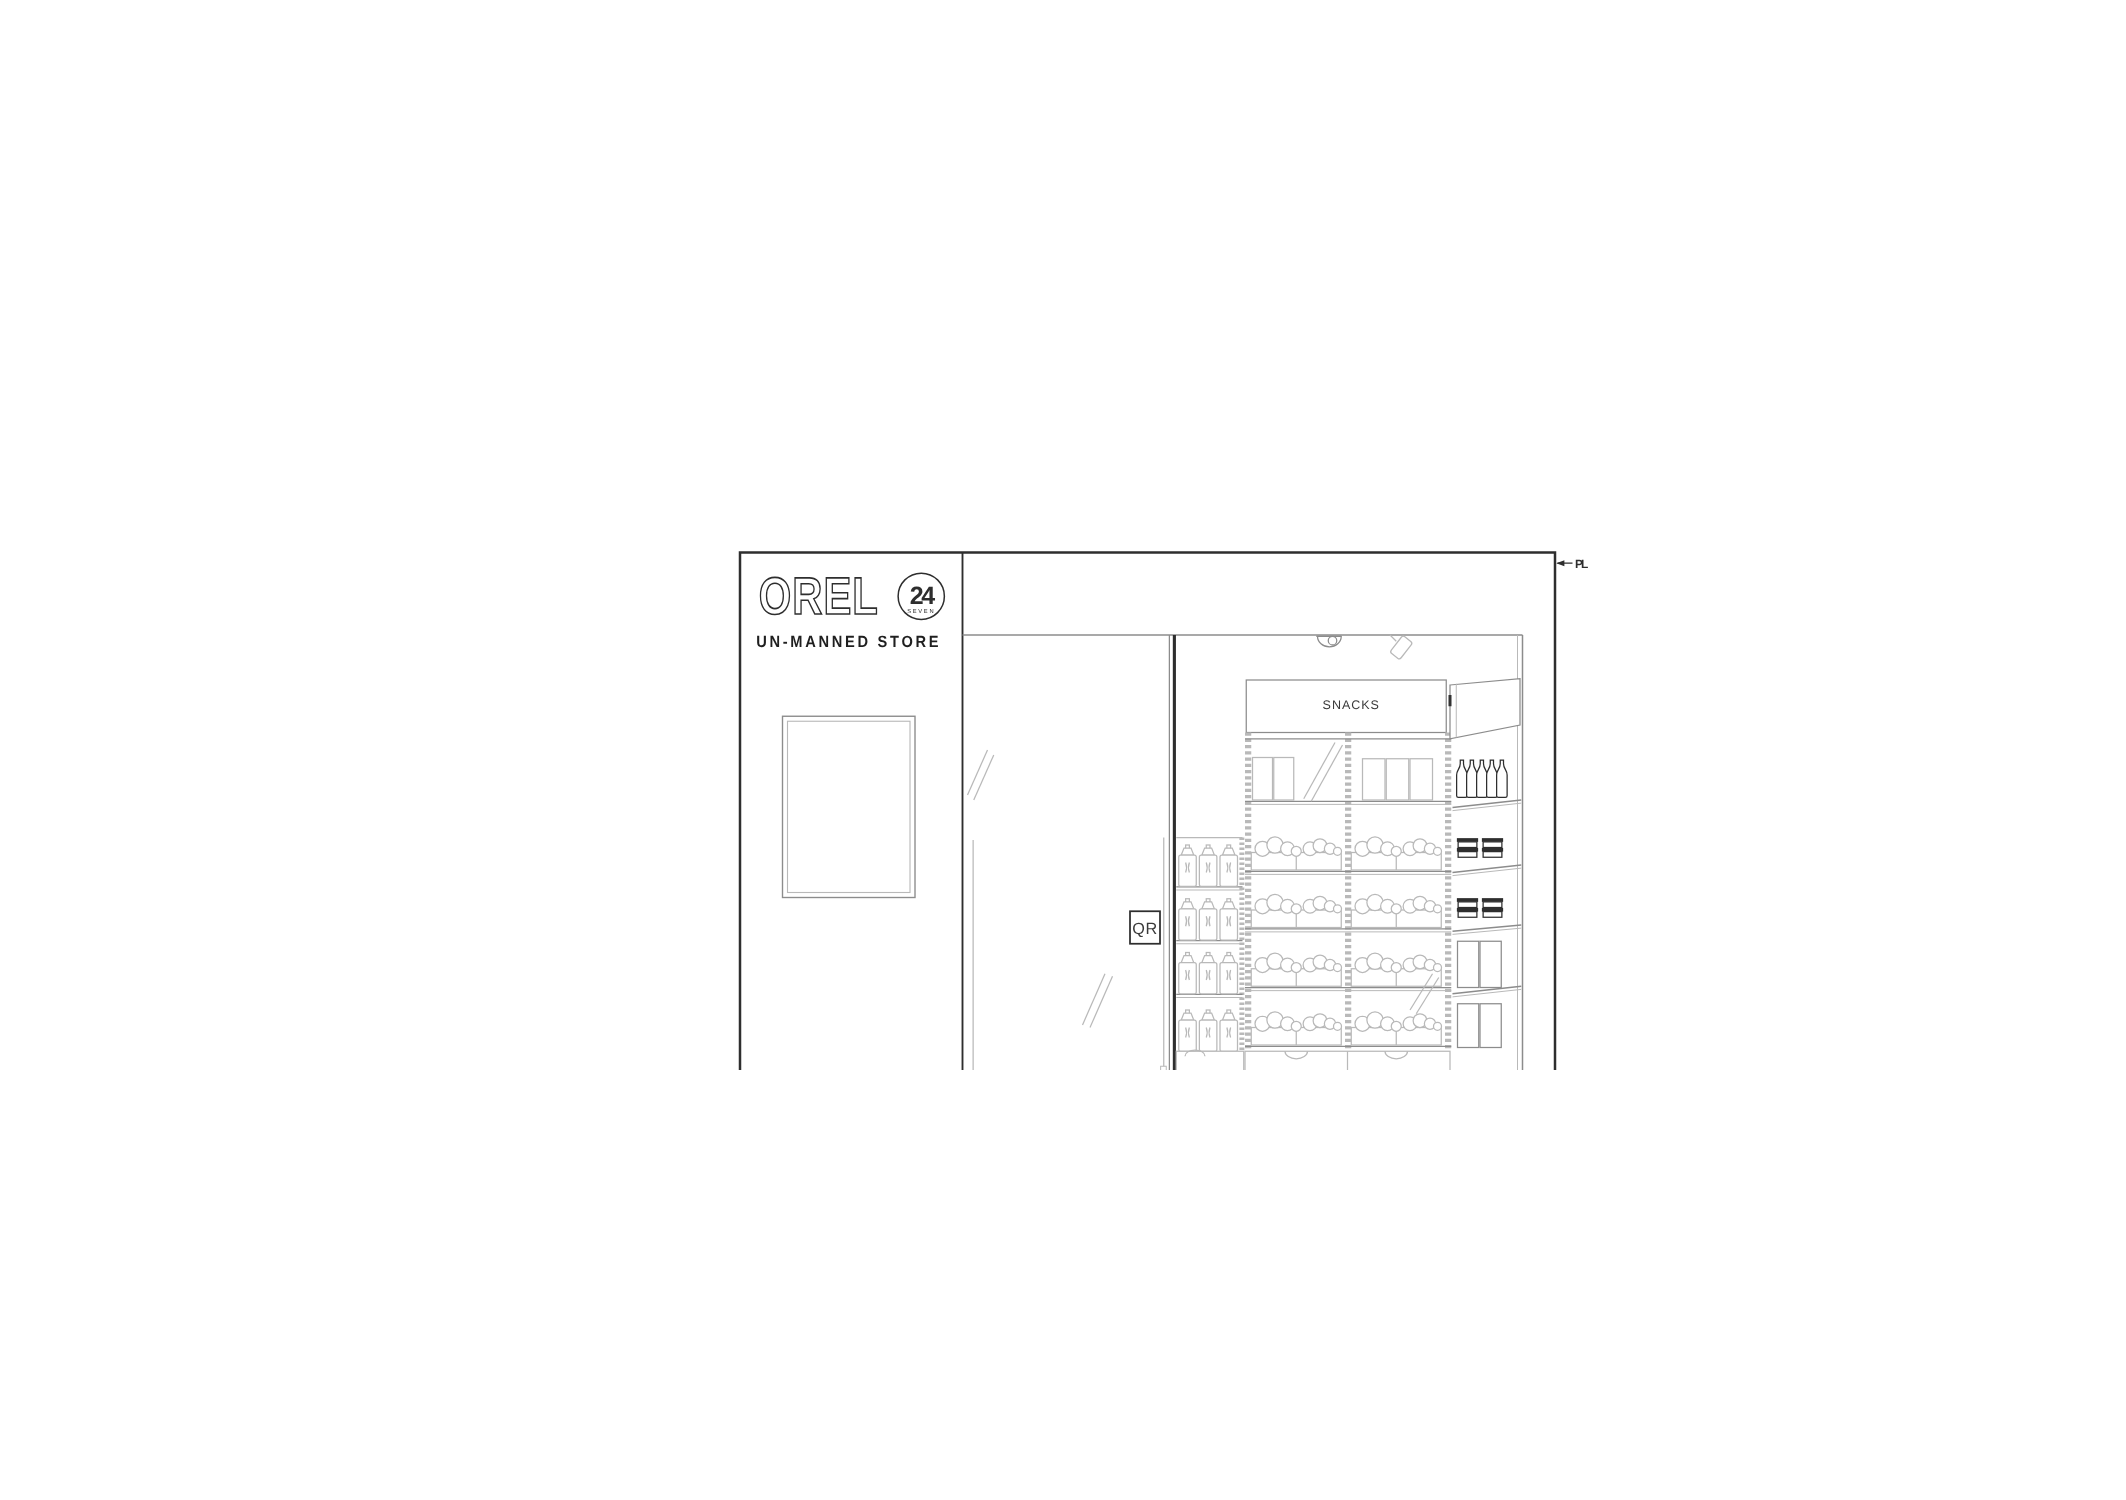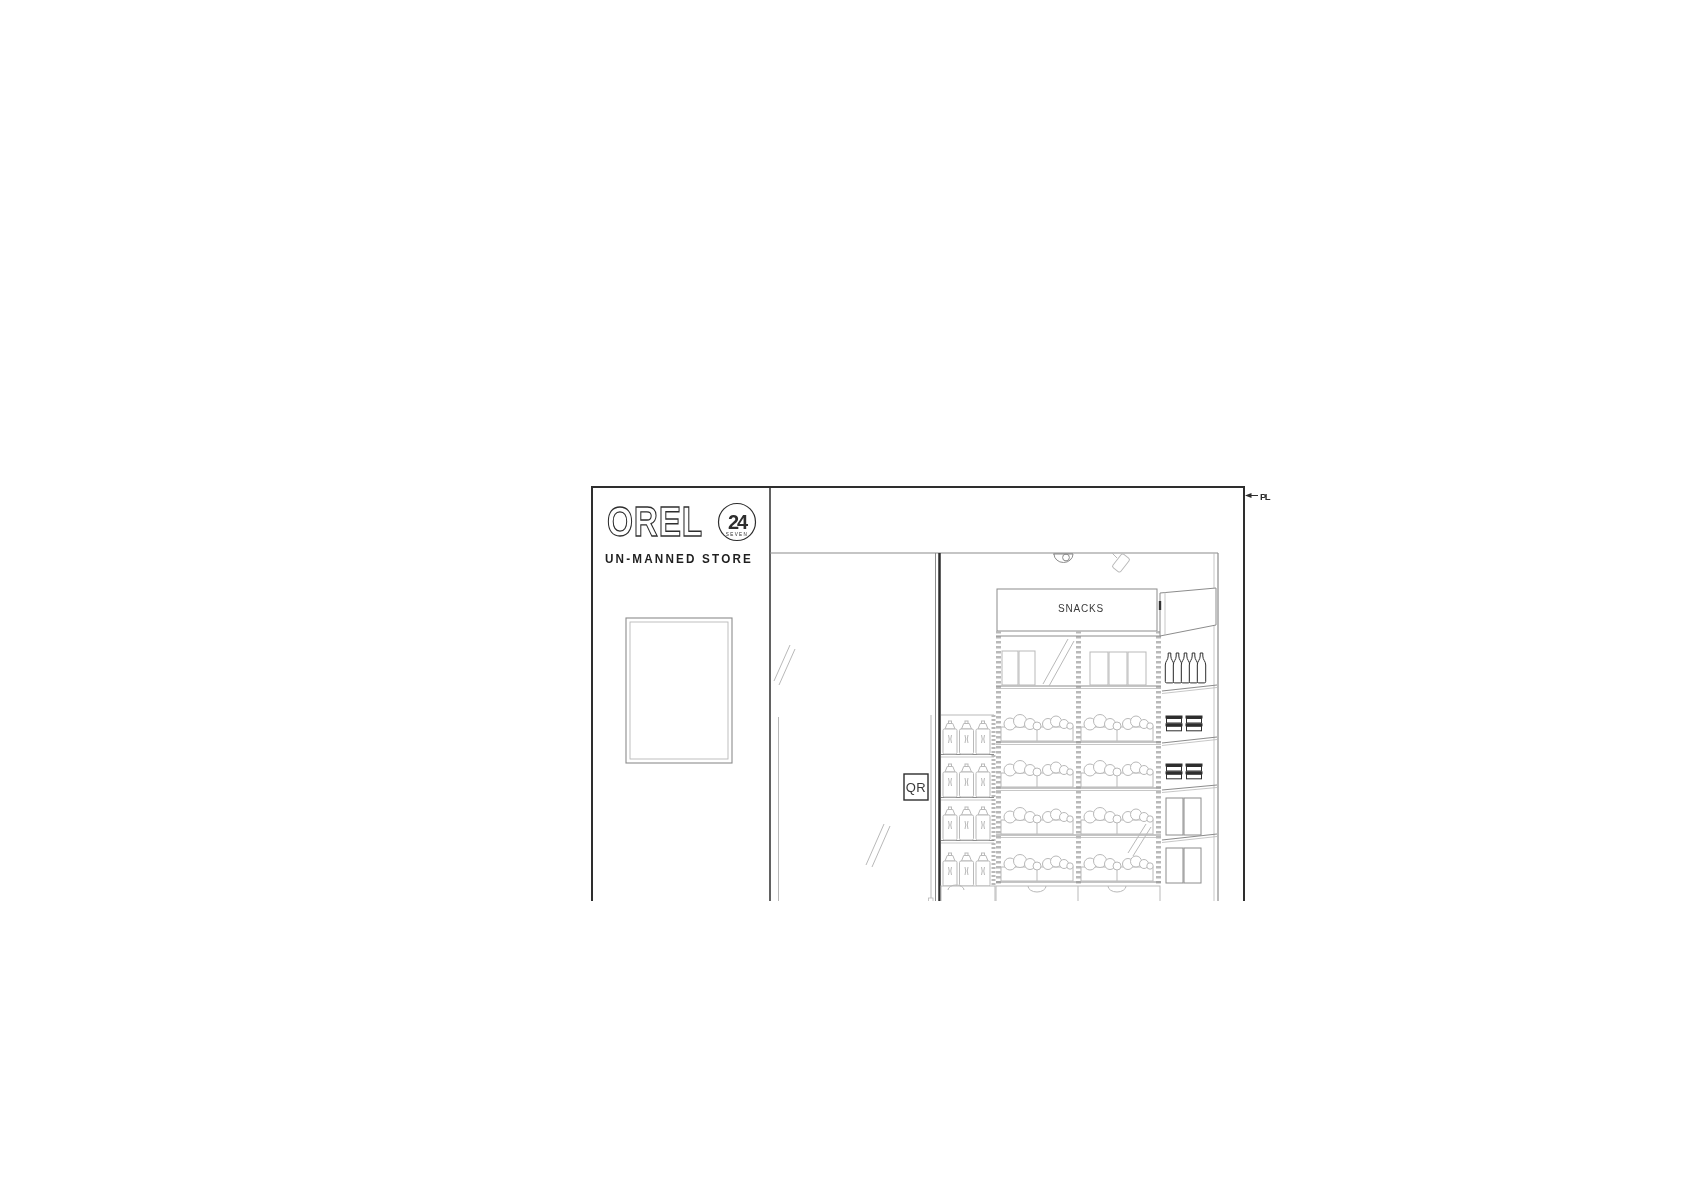--- a/index.html
+++ b/index.html
@@ -2,21 +2,21 @@
 <html style="--line-dark: #2e2e2e; --line-mid: #8c8c8c; --line-light: #b9b9b9; --background: #ffffff;"><head>
 <meta charset="utf-8">
 <style>
   :root{
     --line-dark:#2e2e2e;
     --line-mid:#8c8c8c;
     --line-light:#b9b9b9;
     --background:#ffffff;
   }
   html,body{margin:0;padding:0;background:var(--background);}
-  .canvas{position:relative;width:1701px;height:856px;background:var(--background);overflow:hidden;margin-top:45px;}
+  .canvas{position:relative;width:1701px;height:856px;background:var(--background);overflow:hidden;}
   svg{position:absolute;left:0;top:0;}
   .t{font-family:"Liberation Sans",sans-serif;}
   .ln-d{stroke:var(--line-dark);}
   .ln-m{stroke:var(--line-mid);}
   .ln-l{stroke:var(--line-light);}
   .nf{fill:none;}
   .wf{fill:#ffffff;}
 </style>
 </head>
 <body>

